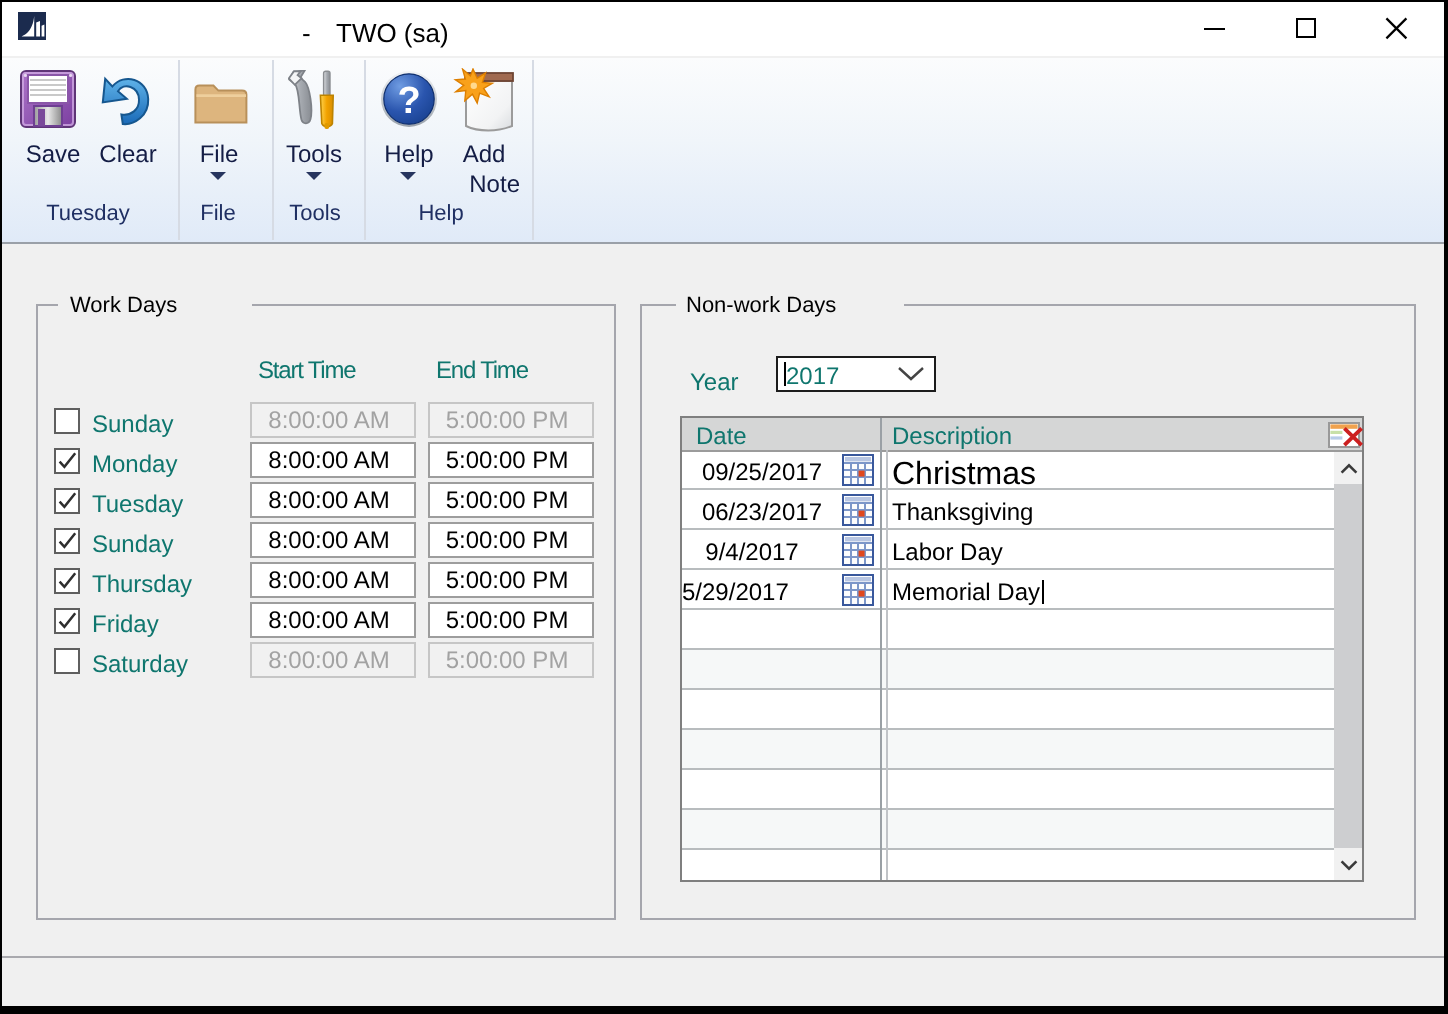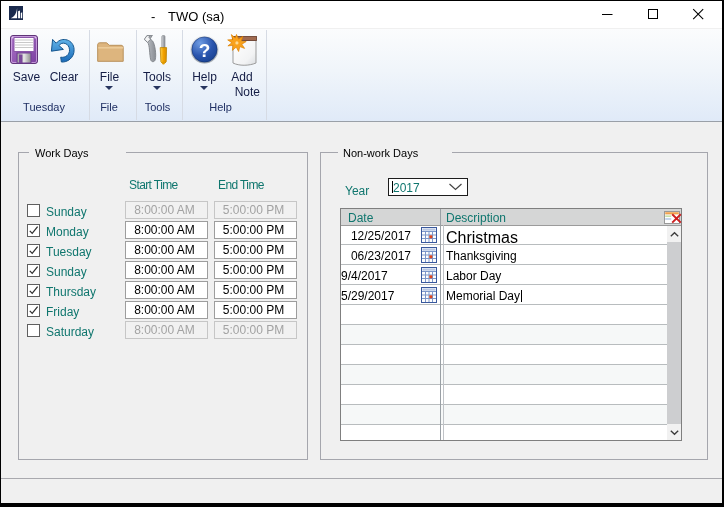--- a/index.html
+++ b/index.html
@@ -228,21 +228,21 @@
       <div class="abs lbl" style="left:348px;top:211px">Date</div>
       <div class="abs lbl" style="left:446px;top:211px">Description</div>
       <svg class="abs" style="left:664px;top:210px" width="18" height="14" viewBox="0 0 18 14">
         <rect x="0.5" y="1.5" width="15" height="12" fill="#fff" stroke="#999"></rect>
         <rect x="1.2" y="2.2" width="13.6" height="2.2" fill="#f0a24e"></rect>
         <rect x="1.2" y="5.4" width="6" height="1.6" fill="#c8e0a8"></rect>
         <rect x="1.2" y="8.2" width="6" height="1.6" fill="#b8cce8"></rect>
         <path d="M8.2 4.2 L16.8 12.6 M16.8 4.2 L8.2 12.6" stroke="#cc2020" stroke-width="1.9"></path>
       </svg>
       <div class="abs" style="left:341px;top:244px;width:339.5px;height:1px;background:#b8bcbe"></div>
-      <div class="abs" style="left:341px;top:229px;width:70px;text-align:right;font-size:12px">12/25/2017</div>
+      <div class="abs" style="left:341px;top:229px;width:70px;text-align:right;font-size:12px">09/25/2017</div>
       <svg class="abs" style="left:420.5px;top:227px" width="16" height="16" viewBox="0 0 16 16">
         <rect x="0.5" y="0.5" width="15" height="15" fill="#fdfdfd" stroke="#39589c"></rect>
         <rect x="1.5" y="1.5" width="13" height="2.2" fill="#b8c6e2"></rect>
         <g stroke="#7d97c9" stroke-width="1">
           <line x1="1" y1="4.5" x2="15" y2="4.5"></line>
           <line x1="1" y1="8" x2="15" y2="8"></line>
           <line x1="1" y1="11.5" x2="15" y2="11.5"></line>
           <line x1="4.5" y1="4" x2="4.5" y2="15"></line>
           <line x1="8" y1="4" x2="8" y2="15"></line>
           <line x1="11.5" y1="4" x2="11.5" y2="15"></line>
@@ -262,21 +262,21 @@
           <line x1="1" y1="11.5" x2="15" y2="11.5"></line>
           <line x1="4.5" y1="4" x2="4.5" y2="15"></line>
           <line x1="8" y1="4" x2="8" y2="15"></line>
           <line x1="11.5" y1="4" x2="11.5" y2="15"></line>
         </g>
         <rect x="8.3" y="8.3" width="3" height="3" fill="#e0481e"></rect>
         <rect x="0.5" y="0.5" width="15" height="15" fill="none" stroke="#39589c"></rect>
       </svg>
       <div class="abs" style="left:446px;top:249px;font-size:12px">Thanksgiving</div>
       <div class="abs" style="left:341px;top:284px;width:339.5px;height:1px;background:#b8bcbe"></div>
-      <div class="abs" style="left:341px;top:269px;width:70px;text-align:left;font-size:12px">9/4/2017</div>
+      <div class="abs" style="left:341px;top:269px;width:70px;text-align:center;font-size:12px">9/4/2017</div>
       <svg class="abs" style="left:420.5px;top:267px" width="16" height="16" viewBox="0 0 16 16">
         <rect x="0.5" y="0.5" width="15" height="15" fill="#fdfdfd" stroke="#39589c"></rect>
         <rect x="1.5" y="1.5" width="13" height="2.2" fill="#b8c6e2"></rect>
         <g stroke="#7d97c9" stroke-width="1">
           <line x1="1" y1="4.5" x2="15" y2="4.5"></line>
           <line x1="1" y1="8" x2="15" y2="8"></line>
           <line x1="1" y1="11.5" x2="15" y2="11.5"></line>
           <line x1="4.5" y1="4" x2="4.5" y2="15"></line>
           <line x1="8" y1="4" x2="8" y2="15"></line>
           <line x1="11.5" y1="4" x2="11.5" y2="15"></line>

